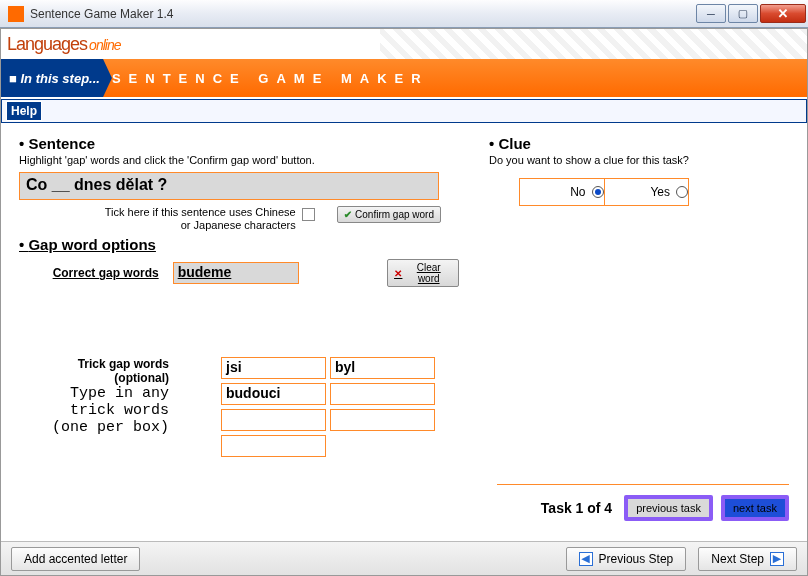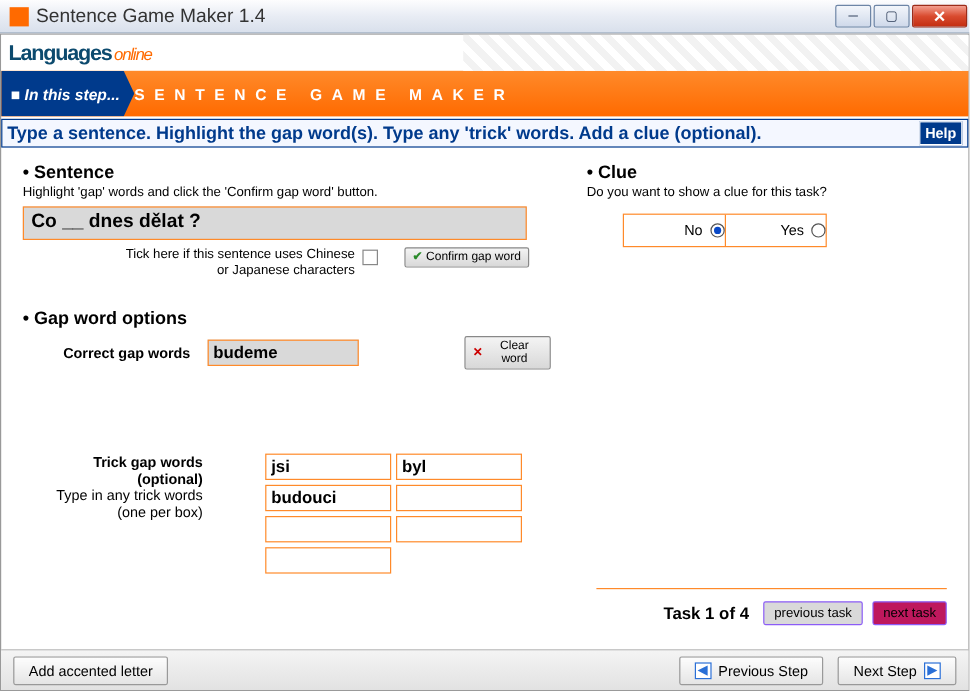--- a/index.html
+++ b/index.html
@@ -1,33 +1,33 @@
 <!DOCTYPE html>
 <html><head>
 <meta charset="utf-8">
 <style>
 * { box-sizing: border-box; margin: 0; padding: 0; }
 body { font-family: Arial, sans-serif; font-size: 12px; background: #fff; width: 808px; height: 576px; overflow: hidden; position: relative; }
 
 
 .titlebar { height: 28px; background: linear-gradient(#fdfdfe, #e8ecf4 50%, #d9e0ec); border-bottom: 1px solid #8a9db5; display: flex; align-items: center; padding: 0 2px 0 8px; }
 .titlebar .app-icon { width: 16px; height: 16px; background: #ff6a00; margin-right: 6px; }
-.titlebar .title { flex: 1; color: #333; font-size: 16px; }
+.titlebar .title { flex: 1; color: #333; font-size: 12px; }
 .winbtns { display: flex; gap: 2px; }
 .winbtn { width: 30px; height: 19px; border: 1px solid #6d85a6; border-radius: 2px; background: linear-gradient(#f3f6fb,#cfd9ea); display:flex; align-items:center; justify-content:center; font-size:11px; color:#2a3a55; }
 .winbtn.close { width: 46px; background: linear-gradient(#f39e8f,#d94b2f 50%,#c32e12); color:#fff; border-color:#9b2c1a; }
 .winbtn.close span{font-weight:bold;font-size:13px;}
 
 
 .app { border: 1px solid #999; height: 548px; background:#fff; position:relative; }
 
 
 .logorow { height: 30px; display:flex; align-items:center; padding-left:6px; background:#fff; }
 .logo { font-family: Arial; font-size:18px; letter-spacing:-1px; }
-.logo b { color:#0c4a6e; font-weight:bold; }
+.logo b { color:#c2410c; font-weight:normal; }
 .logo .script { color:#ff6a00; font-style:italic; font-size:14px; margin-left:2px; }
 .logorow .checker { flex:1; height:100%; background: repeating-linear-gradient(45deg,#fff,#fff 6px,#f2f2f2 6px,#f2f2f2 12px); margin-left:260px; }
 
 
 .banner { height:38px; background: linear-gradient(#ff8a2a,#ff6a00); display:flex; align-items:center; color:#fff; }
 .banner .step { background:#003a8c; color:#fff; font-weight:bold; font-style:italic; padding:3px 12px 3px 8px; height:100%; display:flex; align-items:center; clip-path: polygon(0 0, 92% 0, 100% 50%, 92% 100%, 0 100%); font-size:13px; }
 .banner .maker { flex:1; text-align:left; font-weight:bold; letter-spacing:8px; font-size:13px; }
 
 
 .instrbar { height:24px; border:1px solid #003a8c; background:#f4f7ff; margin:2px 0 0 0; display:flex; align-items:center; padding:0 4px; }
@@ -46,45 +46,45 @@
 
 .sentence-box { width: 420px; height:28px; border:1px solid #ff8a2a; background:#d9d9d9; font-size:16px; font-weight:bold; padding:3px 6px; }
 
 .row-after { display:flex; align-items:flex-start; margin-top:6px; font-size:11px; gap:6px; justify-content:flex-end; padding-right:18px;}
 .cjk-label { text-align:right; width:200px; line-height:1.15; }
 .chk { width:13px; height:13px; border:1px solid #888; background:#fff; margin-top:2px; }
 .btn { border:1px solid #888; background: linear-gradient(#f4f4f4,#d8d8d8); padding:2px 6px; font-size:10px; text-align:center; line-height:1.1; border-radius:2px; display:inline-flex; align-items:center; gap:3px;}
 .btn .check { color:#2a8a2a; font-weight:bold; }
 .btn .x { color:#c00; font-weight:bold; }
 
-.gap-section { margin-top:26px; }
+.gap-section { margin-top:5px;text-decoration:underline; }
 .gap-row { display:flex; align-items:center; gap:8px; }
 .gap-label { width:150px; text-align:right; font-size:12px; font-weight:bold; padding-right:6px;}
 .gap-box { width:130px; height:22px; border:1px solid #ff8a2a; background:#d9d9d9; font-size:14px; font-weight:bold; padding:1px 4px; }
 .clear-btn { margin-left:80px; }
 
 .trick-section { margin-top:70px; display:flex; gap:8px; }
 .trick-labels { width:150px; text-align:right; font-size:12px; }
 .trick-labels .b1 { font-weight:bold; }
 .trick-labels .b2 { font-weight:bold; }
-.trick-labels .small { font-size:12px; }
+.trick-labels .small { font-size:15px;font-family:Liberation Mono, monospace; }
 .trick-grid { display:grid; grid-template-columns: 105px 105px; grid-auto-rows:22px; gap:4px 4px;padding-left:44px; }
 .trick-box { border:1px solid #ff8a2a; background:#fff; font-size:14px; font-weight:bold; padding:1px 4px; }
 
 
 .clue-sub { font-size:11px; margin-bottom:12px; }
 .clue-choice { border:1px solid #ff8a2a; width:170px; height:28px; margin-left:30px; display:flex; }
 .clue-cell { flex:1; display:flex; align-items:center; justify-content:flex-end; gap:6px; font-size:12px; }
 .clue-cell + .clue-cell { border-left:1px solid #ff8a2a; }
 .radio { width:12px; height:12px; border-radius:50%; border:1px solid #555; display:inline-block; position:relative; }
 .radio.on::after { content:""; position:absolute; inset:2px; border-radius:50%; background:#0a49c7; }
 
 .taskbar { position:absolute; right:18px; bottom:10px; width:292px; border-top:1px solid #ff8a2a; padding-top:10px; display:flex; align-items:center; gap:8px; justify-content:flex-end; }
 .taskbar .tasklabel { font-weight:bold; font-size:14px; margin-right:4px; }
-.smallbtn { border:1px solid #8b5cf6; background:#d9d9d9; padding:3px 8px; font-size:11px; border-radius:2px; }
+.smallbtn { border:4px solid #8b5cf6; background:#d9d9d9; padding:3px 8px; font-size:11px; border-radius:2px; }
 
 
 .footer { position:absolute; left:0; right:0; bottom:0; height:34px; background: linear-gradient(#f4f4f4,#e2e2e2); border-top:1px solid #bbb; display:flex; align-items:center; padding:0 10px; }
 .footbtn { border:1px solid #999; background:linear-gradient(#fdfdfd,#e5e5e5); padding:4px 12px; font-size:12px; border-radius:2px; display:inline-flex; align-items:center; gap:6px; }
 .footer .spacer { flex:1; }
 .arrow { width:14px; height:14px; background:#fff; border:1px solid #2a6fd6; display:inline-flex; align-items:center; justify-content:center; color:#2a6fd6; font-size:11px; }
 </style>
 </head>
 <body>
 
@@ -112,21 +112,20 @@
     </span>
     <div class="checker"></div>
   </div>
 
   <div class="banner">
     <div class="step">■ In this step...</div>
     <div class="maker">SENTENCE  GAME  MAKER</div>
   </div>
 
   <div class="instrbar">
-    <div class="txt">Type a sentence. Highlight the gap word(s). Type any 'trick' words.  Add a clue (optional).</div>
     <div class="helpbtn">Help</div>
   </div>
 
   <div class="content">
 
     <div class="left">
 
       <div class="sect-head">Sentence</div>
       <div class="sect-sub">Highlight 'gap' words and click the 'Confirm gap word' button.</div>
       <div class="sentence-box">Co __ dnes dělat ?</div>
@@ -184,21 +183,21 @@
         <div class="clue-cell">
           <span>Yes</span>
           <span class="radio"></span>
         </div>
       </div>
     </div>
 
     <div class="taskbar">
       <span class="tasklabel">Task 1 of 4</span>
       <span class="smallbtn">previous task</span>
-      <span class="smallbtn" style="background:#be185d">next task</span>
+      <span class="smallbtn" style="background:#1d4ed8">next task</span>
     </div>
 
   </div>
 
   <div class="footer">
     <span class="footbtn">Add accented letter</span>
     <span class="spacer"></span>
     <span class="footbtn">
       <span class="arrow">◀</span>
       <span>Previous Step</span>

